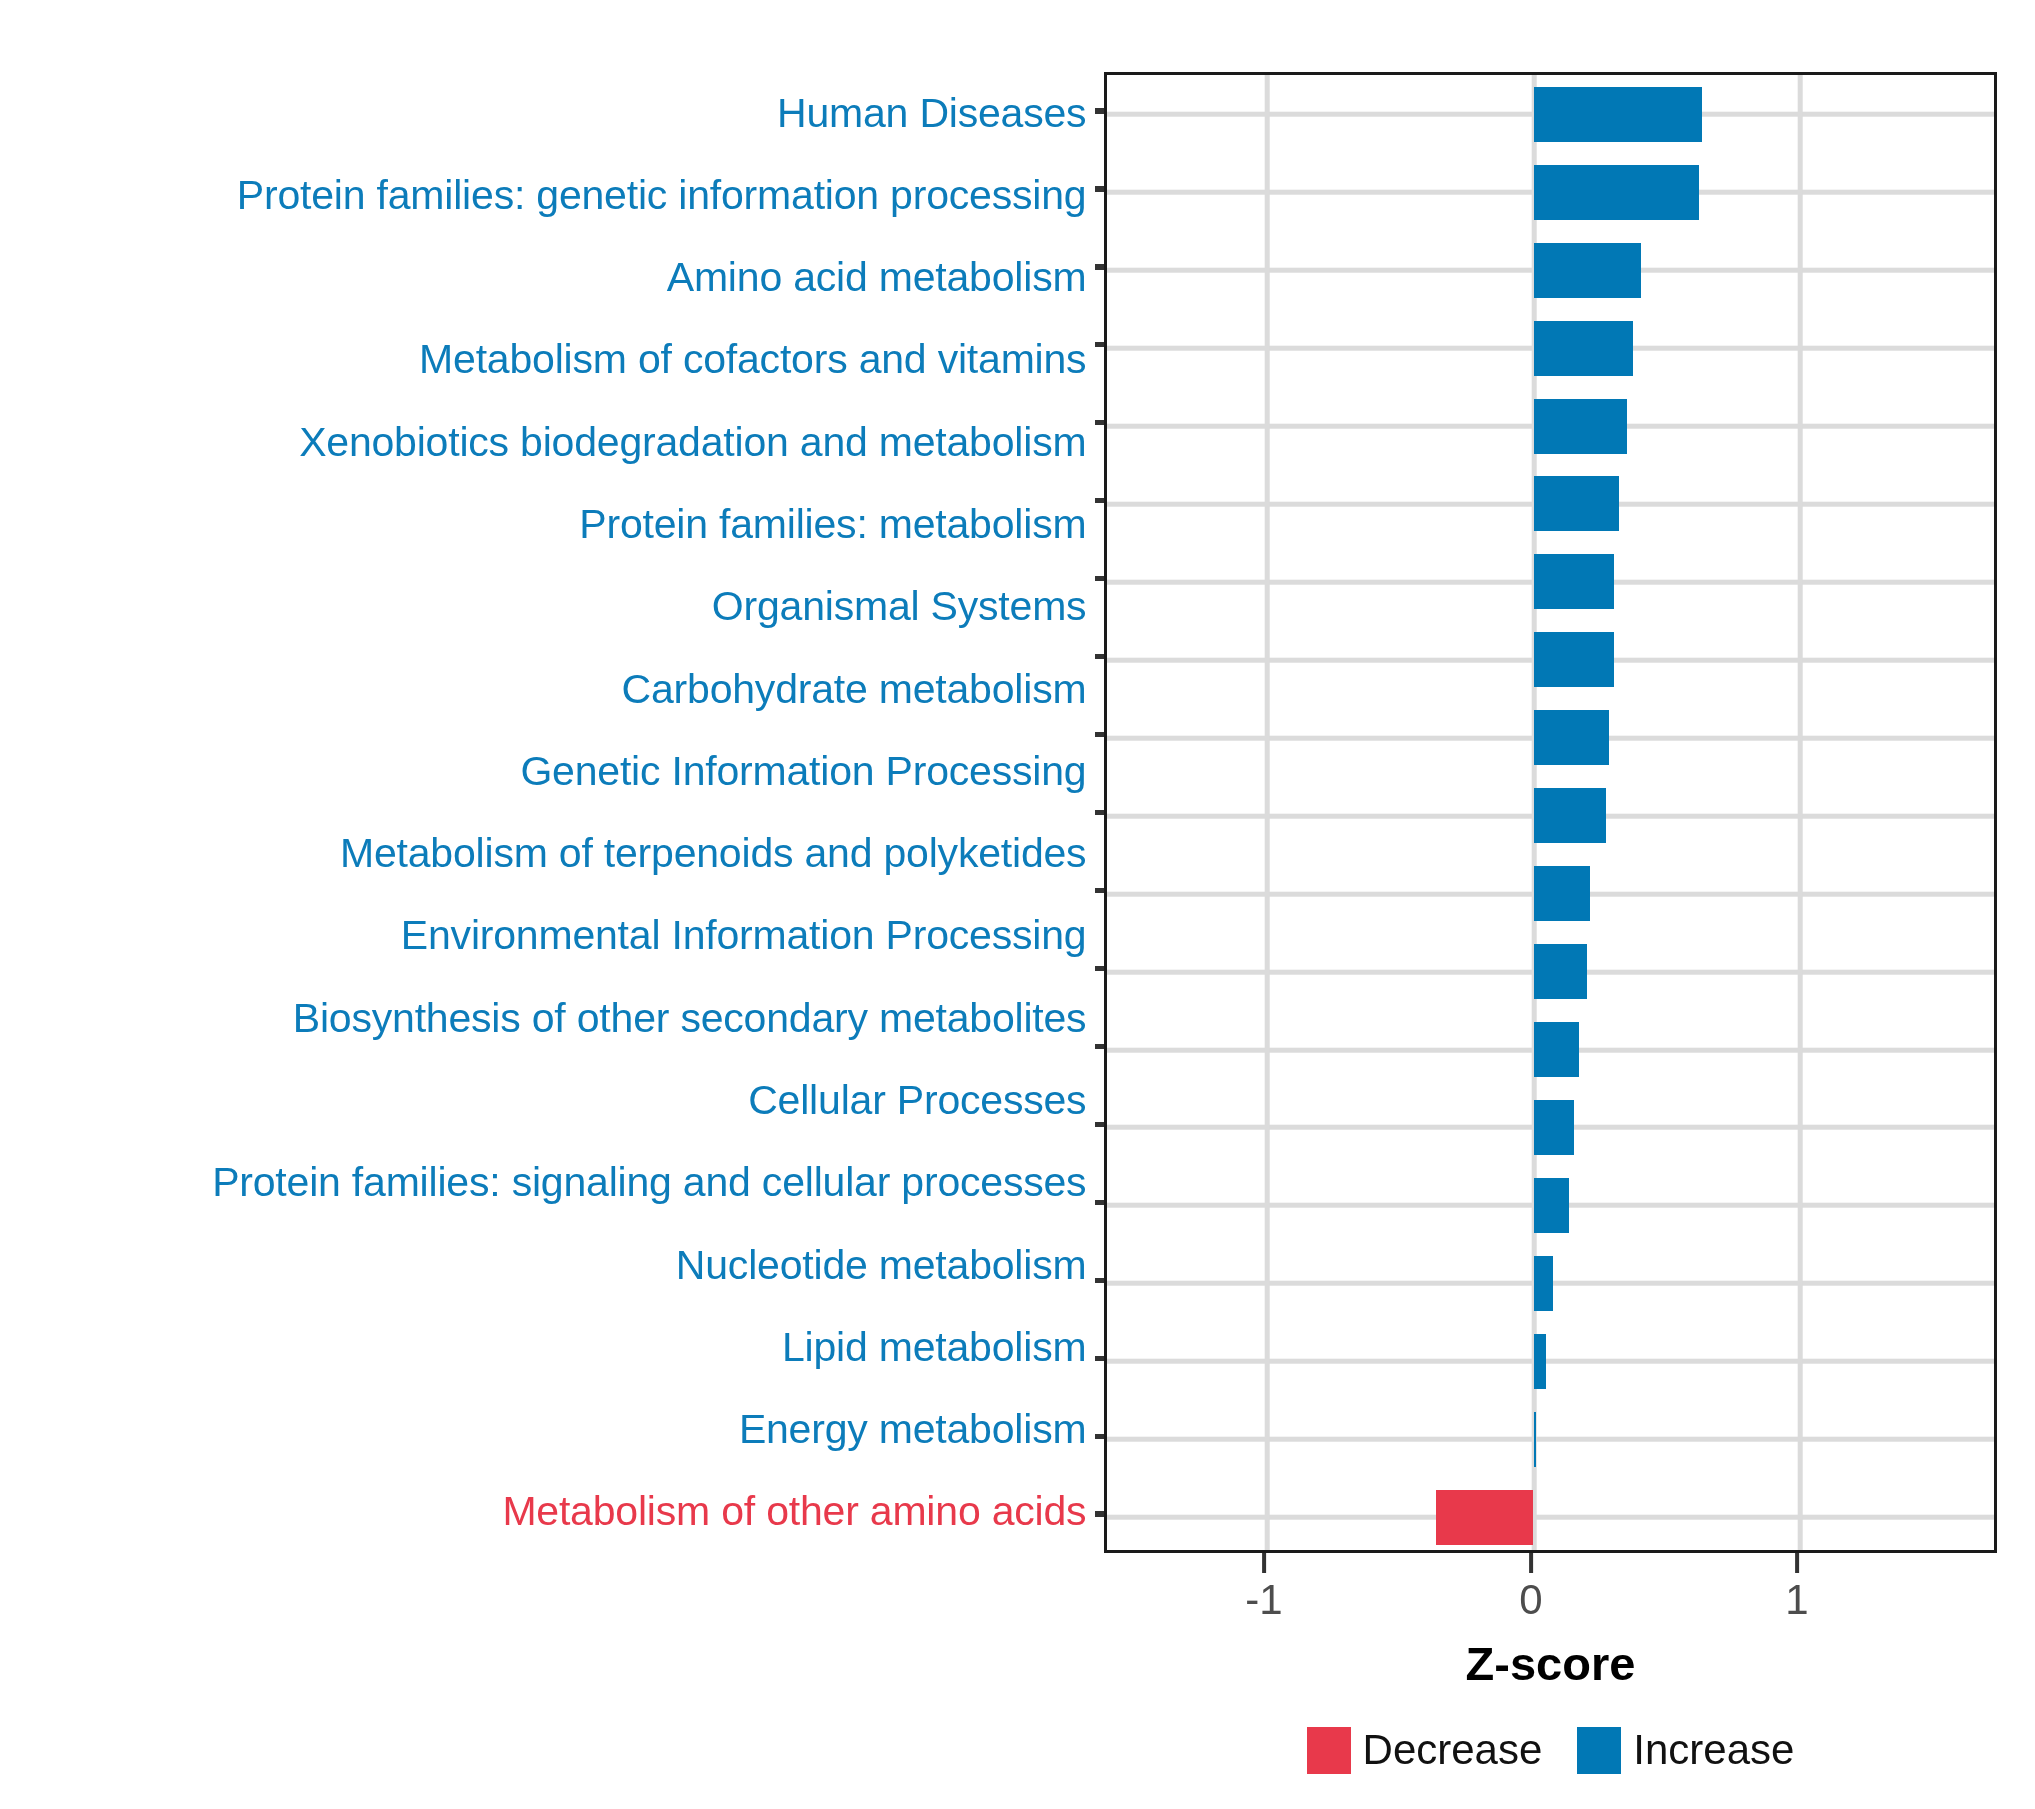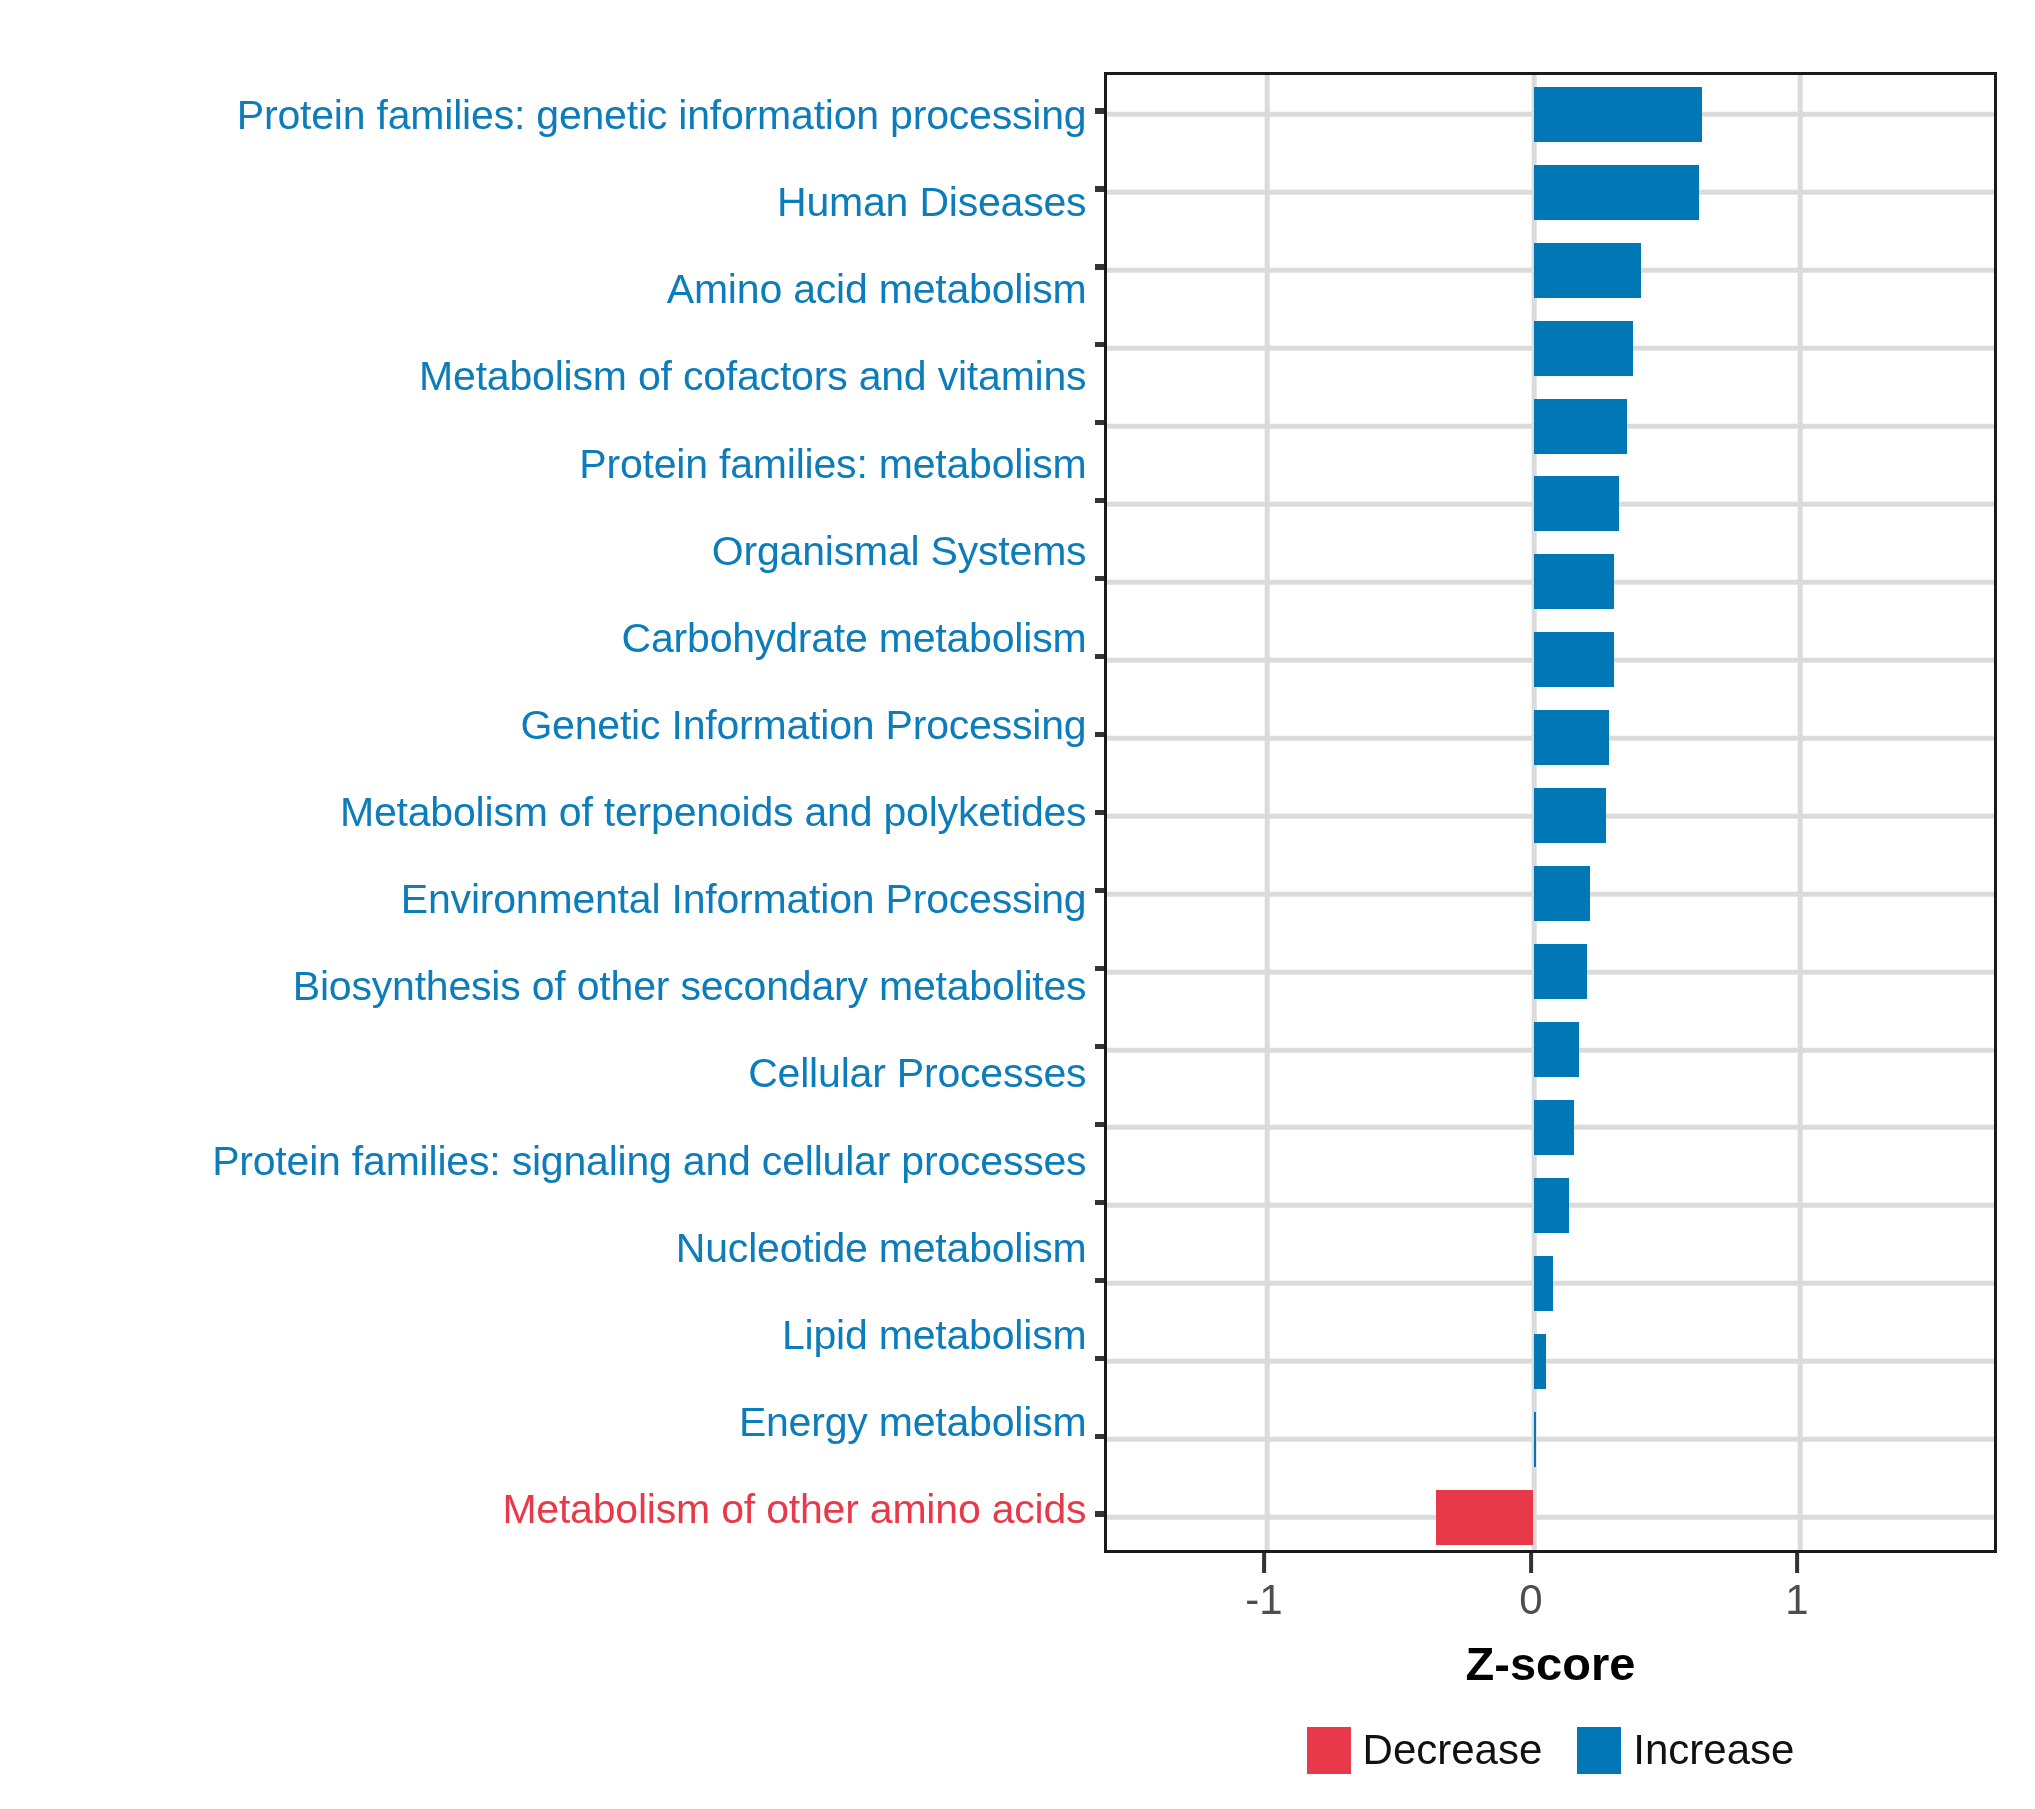--- a/index.html
+++ b/index.html
@@ -181,30 +181,33 @@
     white-space: nowrap;
   }
 </style>
 </head>
 <body>
 
 <div id="chart-root">
 
   <div id="ylabels">
       <div class="ylab-row">
+        <span class="ylab-text increase">Human Diseases</span>
+      </div>
+      <div class="ylab-row">
         <span class="ylab-text increase">Protein families: genetic information processing</span>
       </div>
       <div class="ylab-row">
-        <span class="ylab-text increase">Human Diseases</span>
-      </div>
-      <div class="ylab-row">
         <span class="ylab-text increase">Amino acid metabolism</span>
       </div>
       <div class="ylab-row">
         <span class="ylab-text increase">Metabolism of cofactors and vitamins</span>
+      </div>
+      <div class="ylab-row">
+        <span class="ylab-text increase">Xenobiotics biodegradation and metabolism</span>
       </div>
       <div class="ylab-row">
         <span class="ylab-text increase">Protein families: metabolism</span>
       </div>
       <div class="ylab-row">
         <span class="ylab-text increase">Organismal Systems</span>
       </div>
       <div class="ylab-row">
         <span class="ylab-text increase">Carbohydrate metabolism</span>
       </div>

